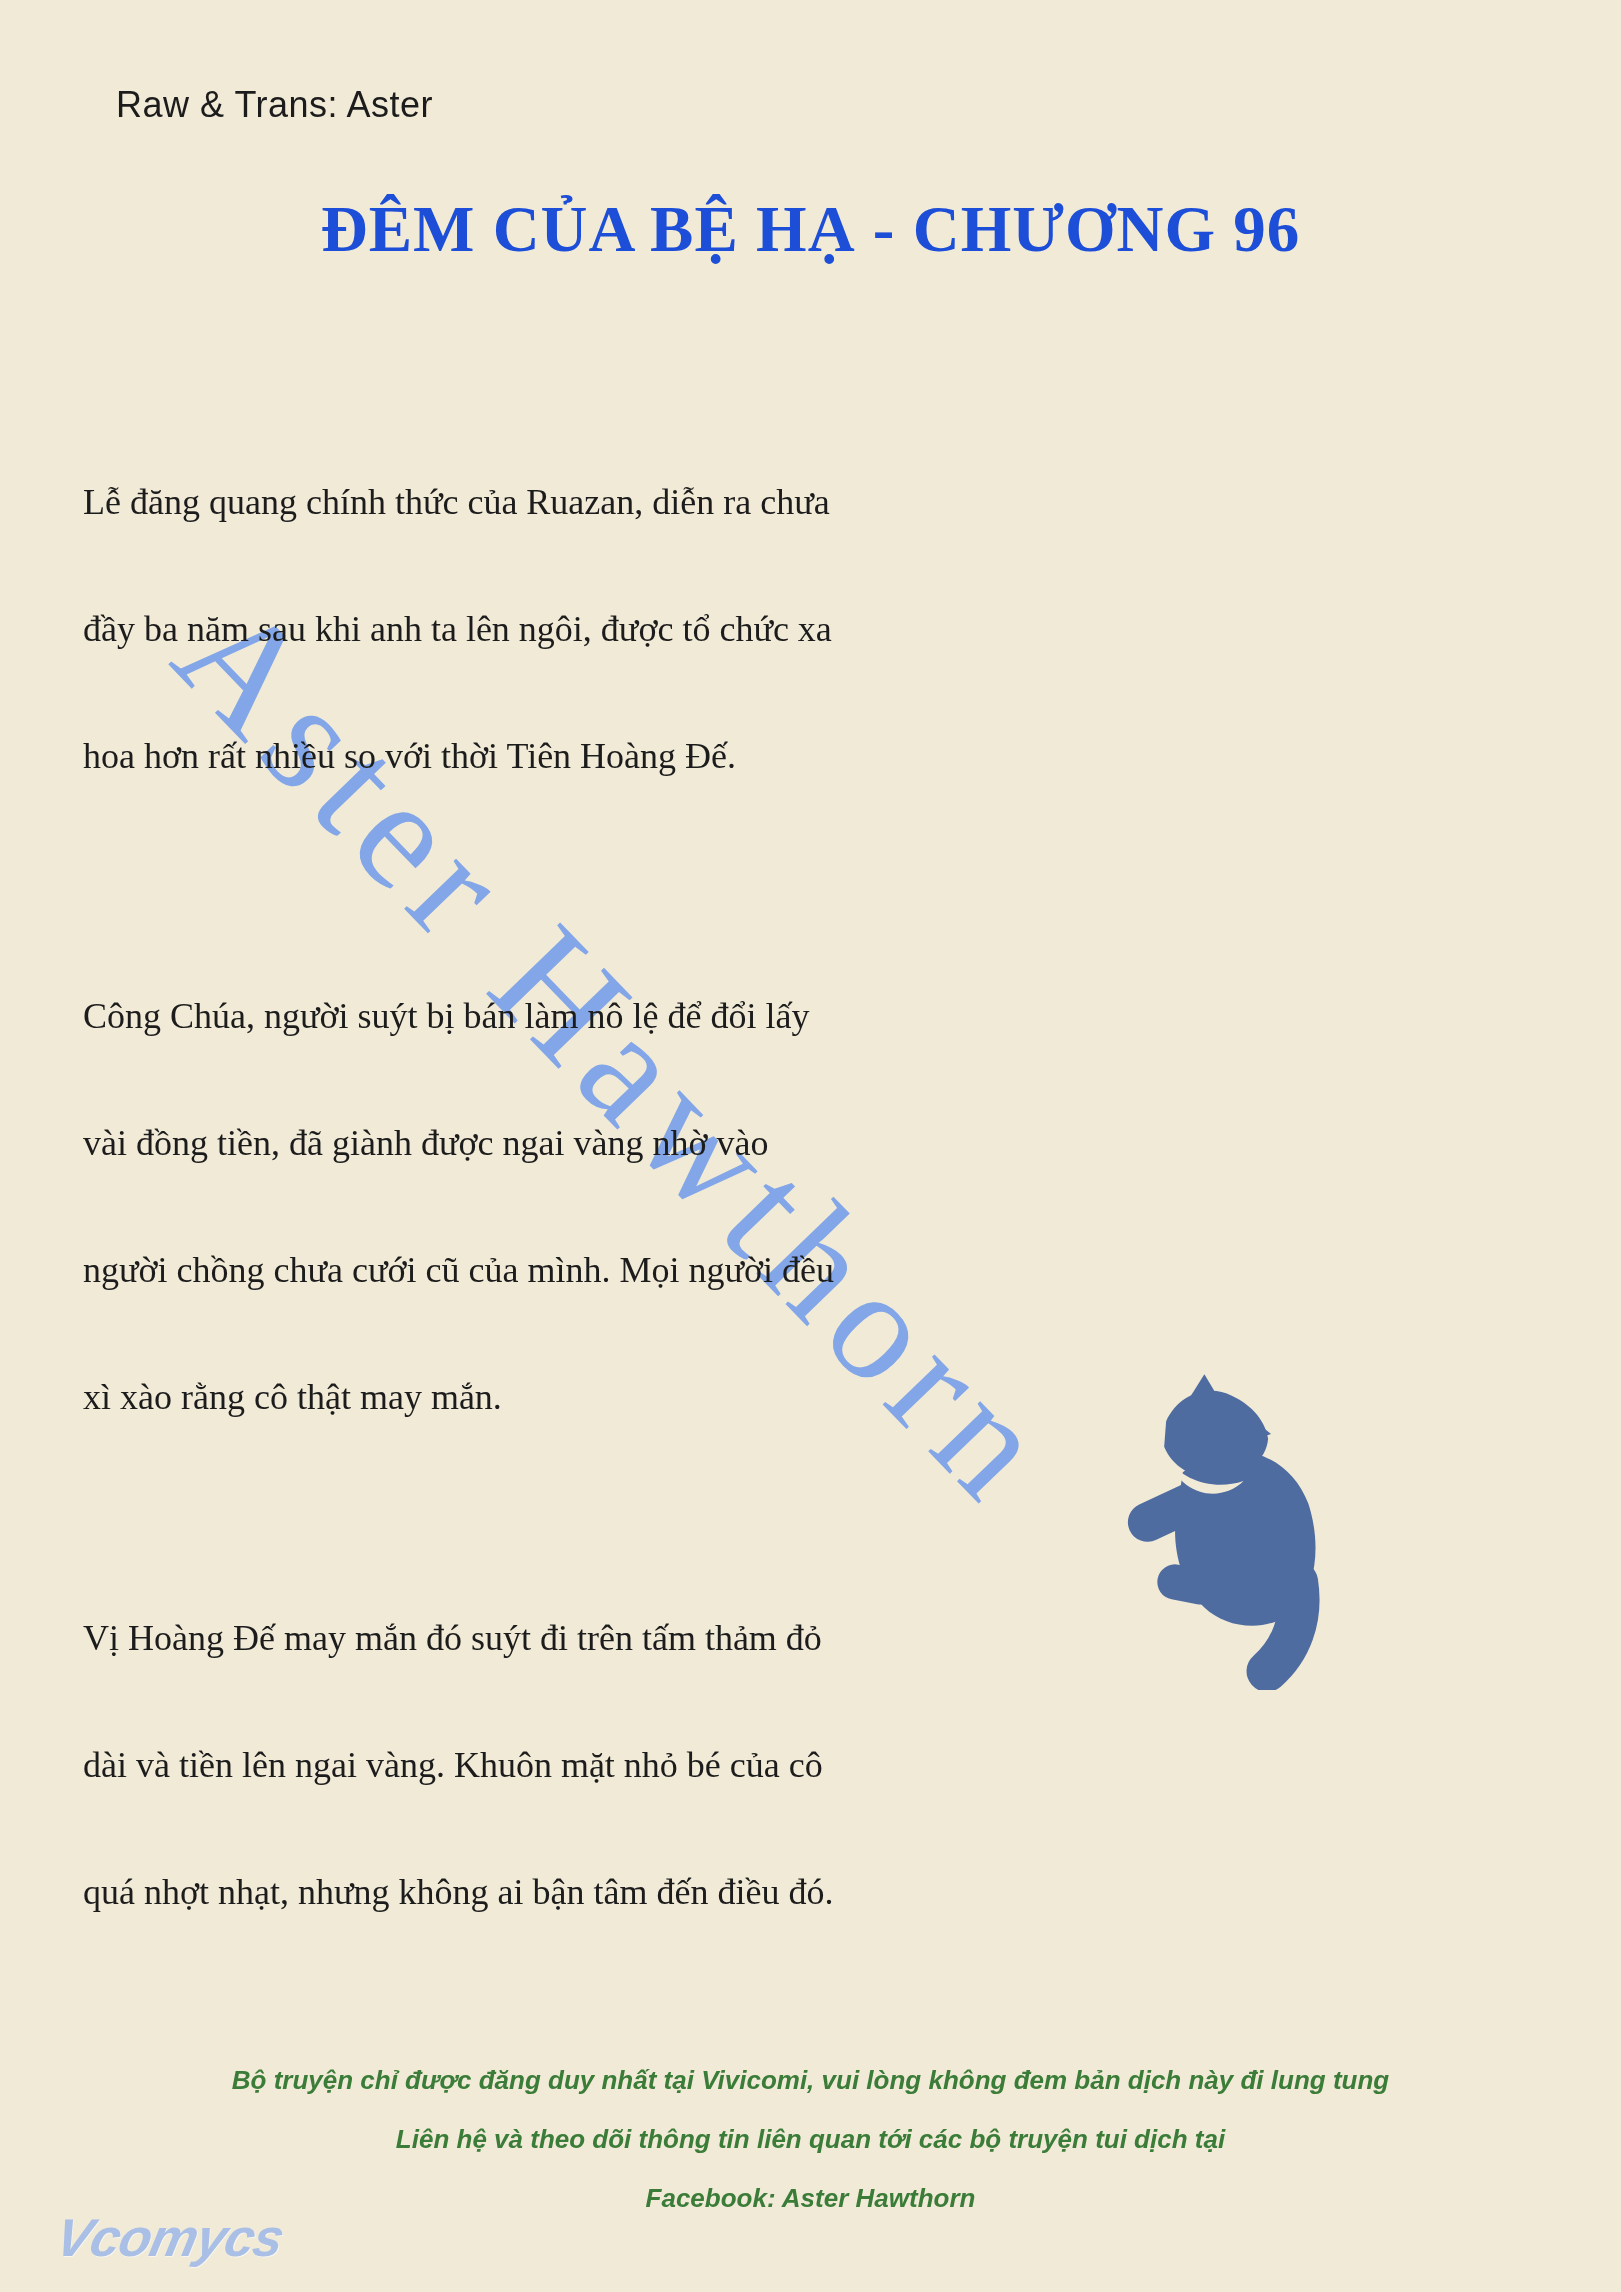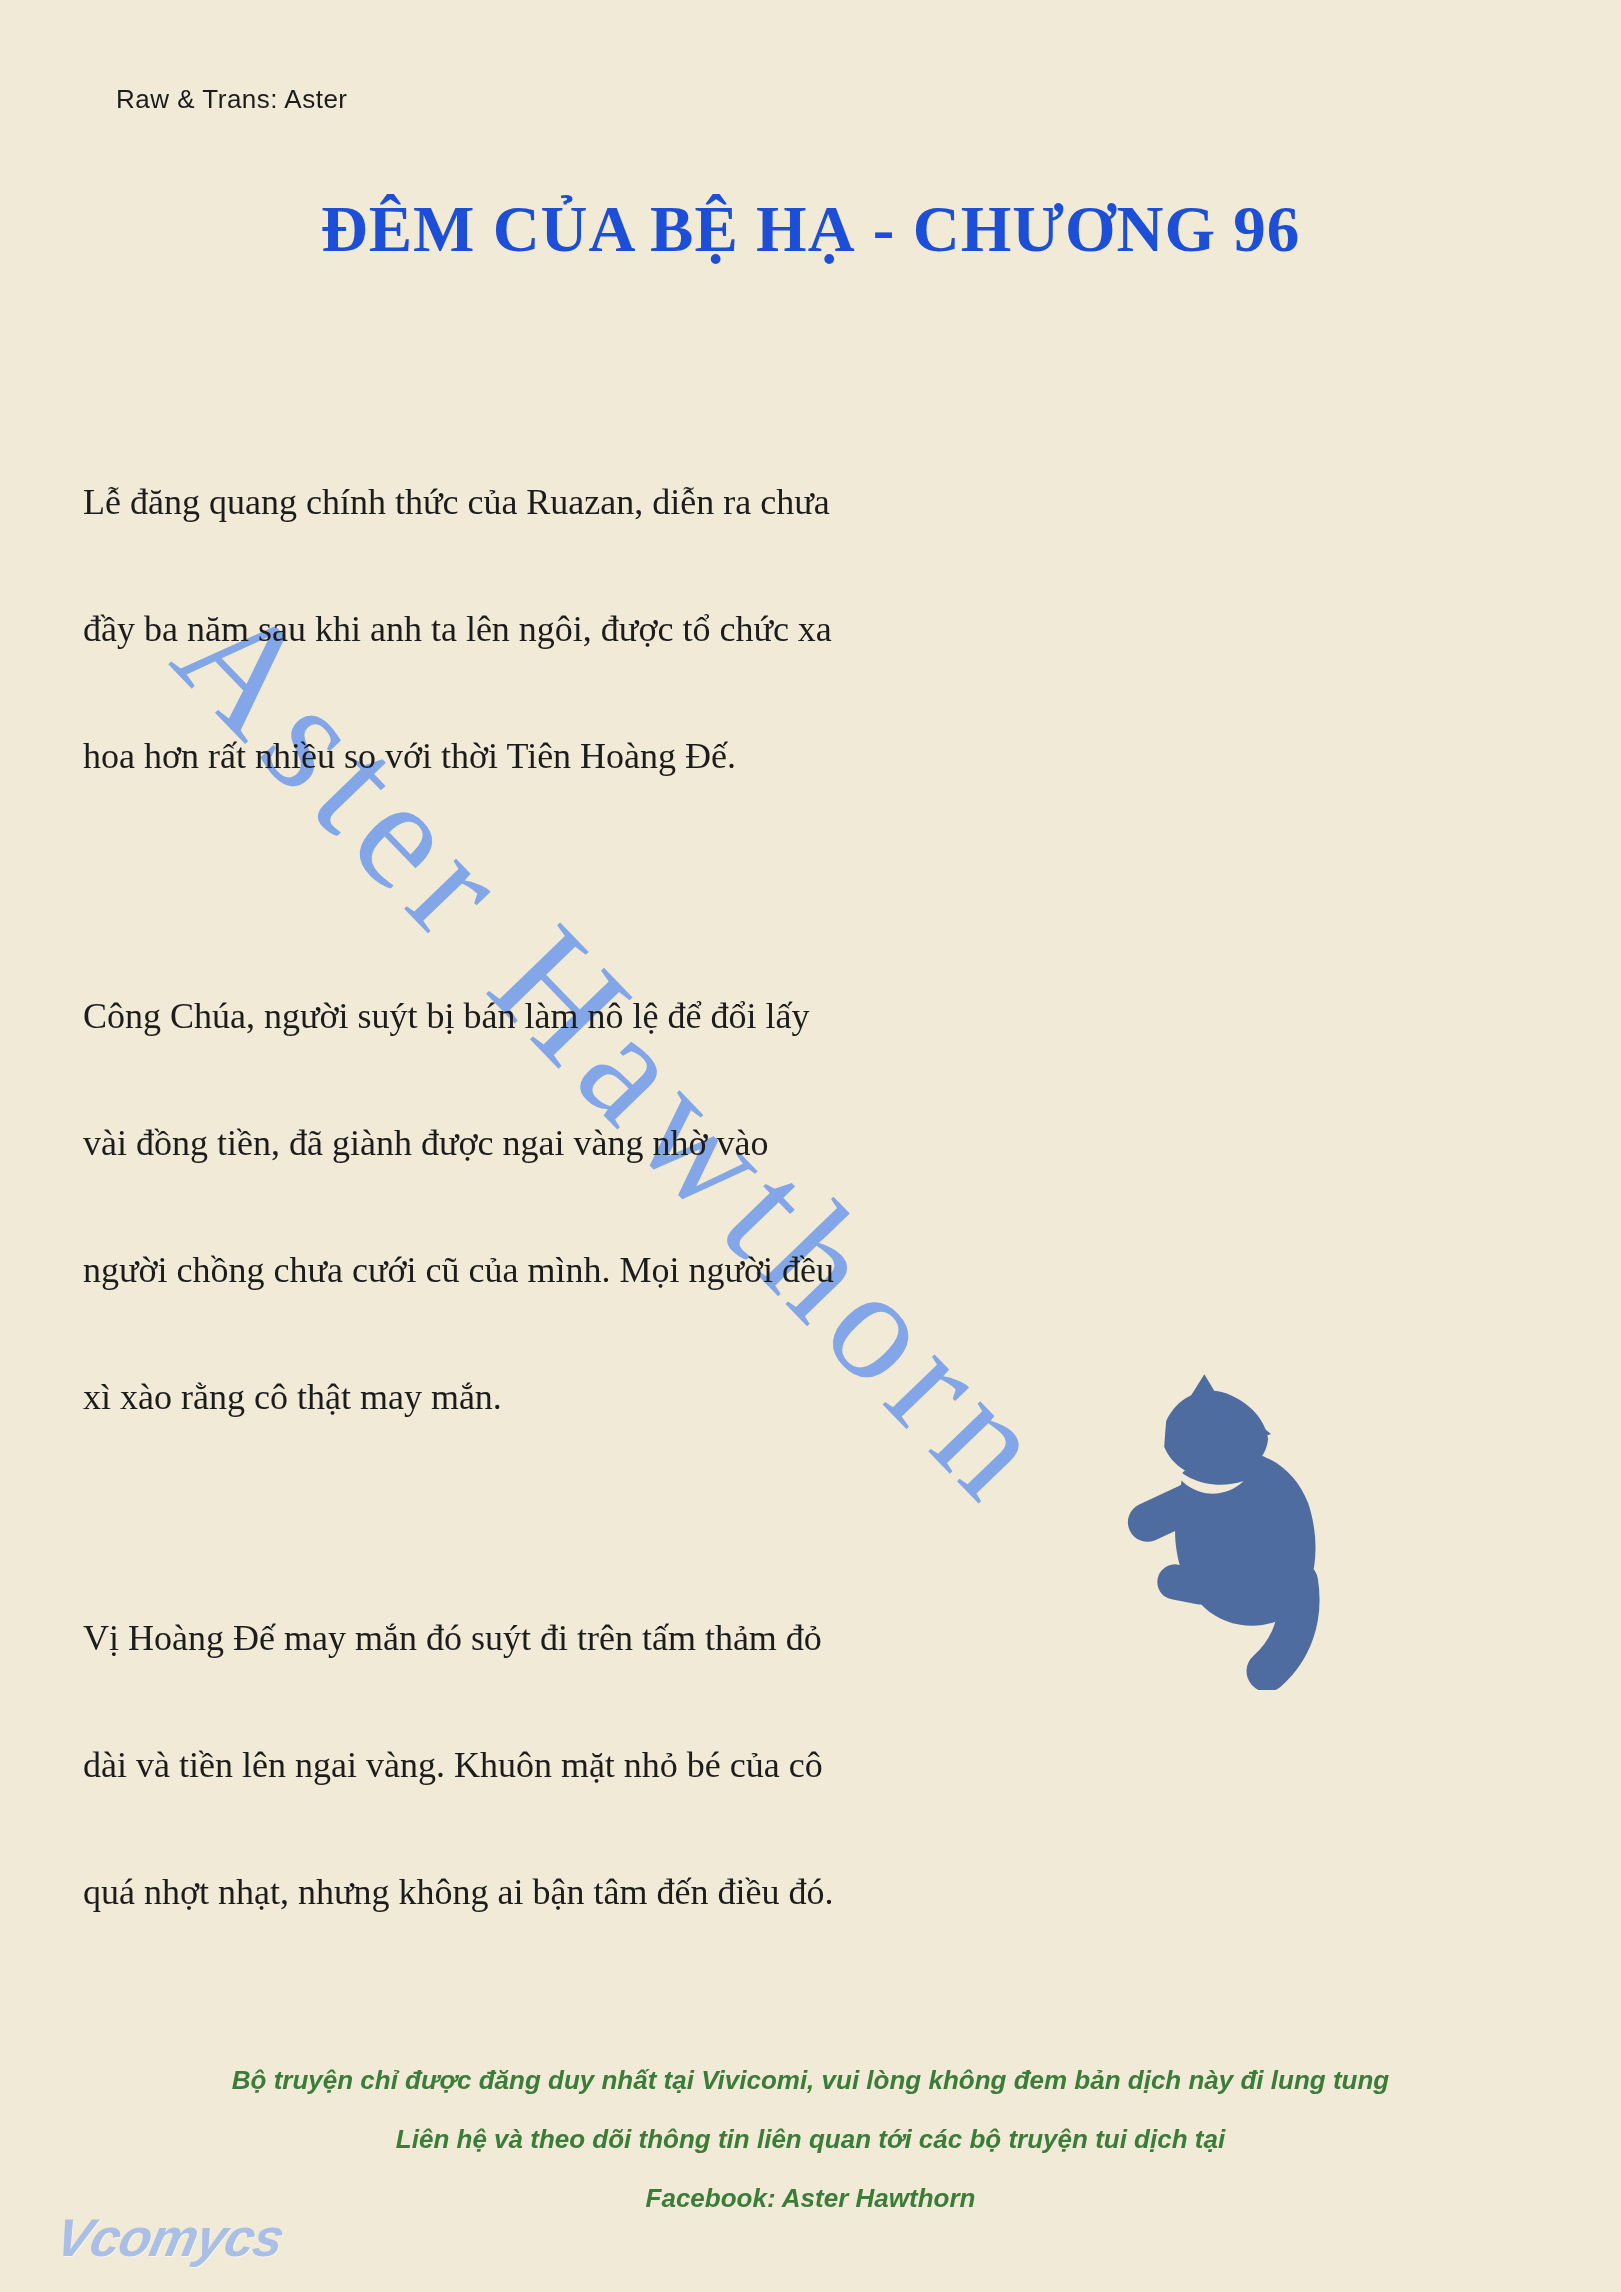--- a/index.html
+++ b/index.html
@@ -7,21 +7,21 @@
     position:relative;
     width:1621px;
     height:2293px;
     overflow:hidden;
     font-family:"Liberation Serif","DejaVu Serif",serif;
   }
   .header-credit{
     position:absolute;
     left:116px; top:84px;
     font-family:"Liberation Sans","DejaVu Sans",sans-serif;
-    font-size:26px;
+    font-size:36px;
     letter-spacing:0.5px;
     white-space:nowrap;
     z-index:3;
   }
   .page-title{
     position:absolute;
     left:0; right:0; top:192px;
     text-align:center;
     font-weight:bold;
     font-size:65px;

